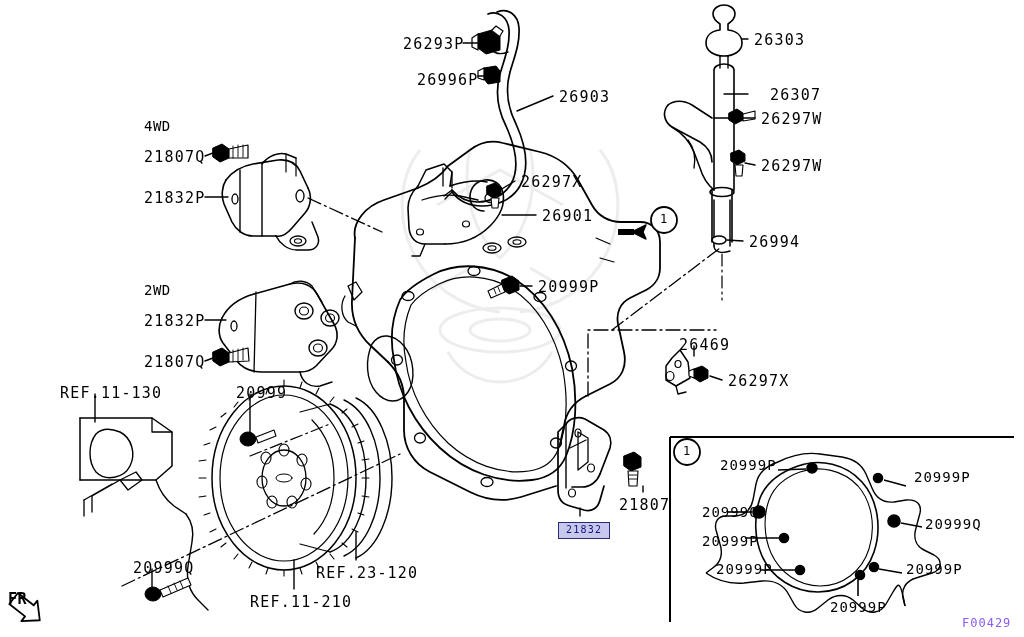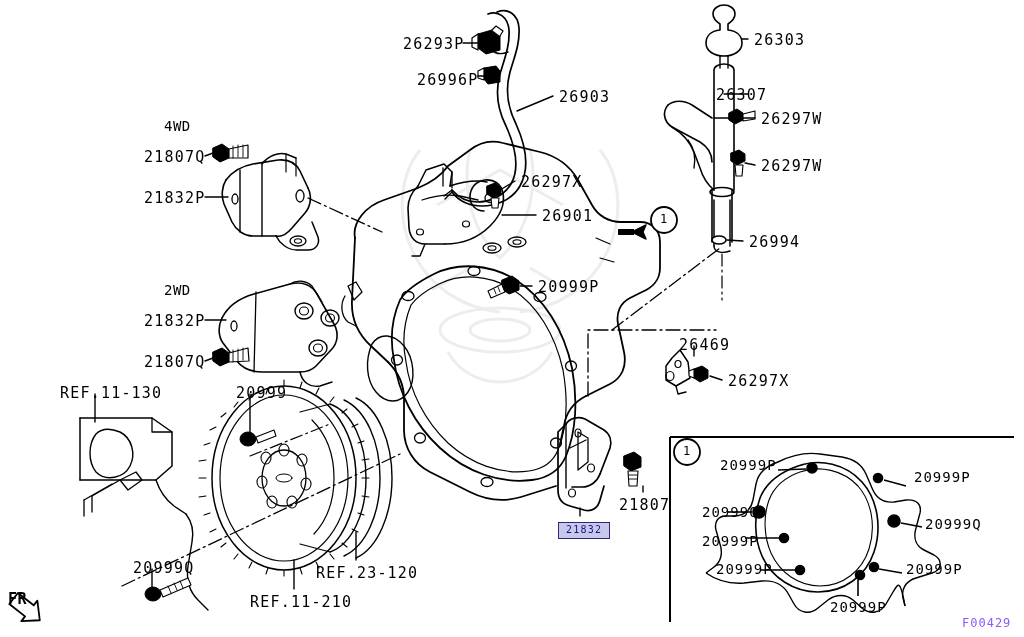--- a/index.html
+++ b/index.html
@@ -19,21 +19,21 @@
     position:absolute;
     font-family:"DejaVu Sans Mono","Liberation Mono",monospace;
     font-size:15px;
     letter-spacing:1.2px;
     color:#000000;
     white-space:nowrap;
     line-height:1;
   }
   .lbl.sm{font-size:14px;letter-spacing:1px;}
   .lbl.tiny{font-size:12px;letter-spacing:0.8px;}
-  .lbl.cfg{font-size:14px;letter-spacing:0.5px;margin-left:20px;}
+  .lbl.cfg{font-size:14px;letter-spacing:0.5px;}
   .hl{
     position:absolute;
     font-family:"DejaVu Sans Mono","Liberation Mono",monospace;
     font-size:10px;letter-spacing:1.2px;
     color:#141488;
     background:#c8c8ec;
     border:1.5px solid #2a2a78;
     padding:2px 7px 3px 7px;
     line-height:1;
     white-space:nowrap;
@@ -469,21 +469,21 @@
     </g>
   </svg>
 
   <div class="lbl cfg" style="left:144px;top:119px;">4WD</div>
   <div class="lbl cfg" style="left:144px;top:283px;">2WD</div>
 
   <div class="lbl" style="left:403px;top:37px;">26293P</div>
   <div class="lbl" style="left:417px;top:73px;">26996P</div>
   <div class="lbl" style="left:559px;top:90px;">26903</div>
   <div class="lbl" style="left:754px;top:33px;">26303</div>
-  <div class="lbl" style="left:716px;top:88px;">26307</div>
+  <div class="lbl" style="left:770px;top:88px;">26307</div>
   <div class="lbl" style="left:761px;top:112px;">26297W</div>
   <div class="lbl" style="left:761px;top:159px;">26297W</div>
   <div class="lbl" style="left:749px;top:235px;">26994</div>
   <div class="lbl" style="left:521px;top:175px;">26297X</div>
   <div class="lbl" style="left:542px;top:209px;">26901</div>
   <div class="lbl" style="left:538px;top:280px;">20999P</div>
   <div class="lbl" style="left:679px;top:338px;">26469</div>
   <div class="lbl" style="left:728px;top:374px;">26297X</div>
 
   <div class="lbl" style="left:144px;top:150px;">21807Q</div>

